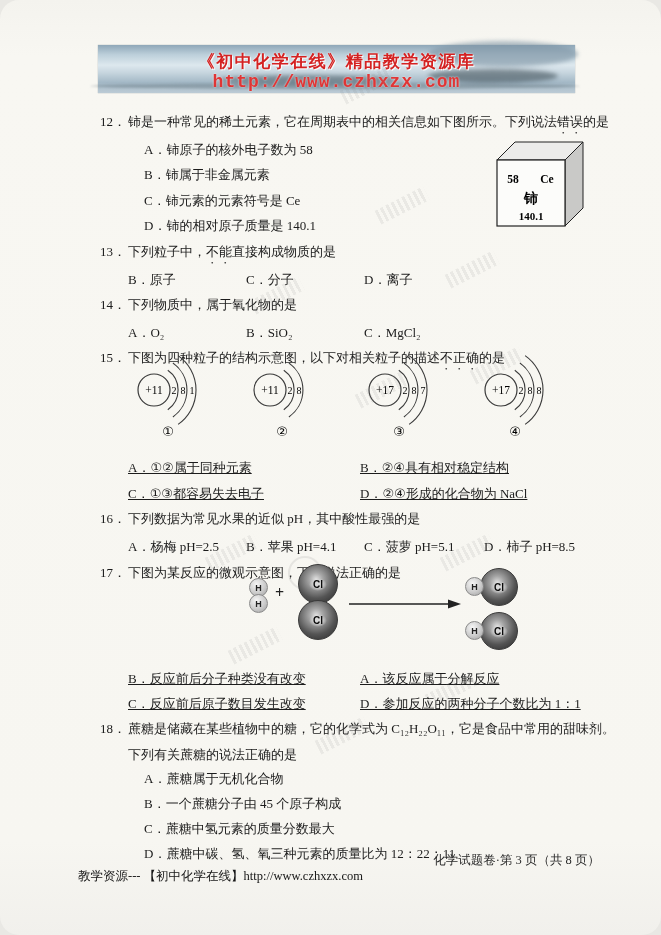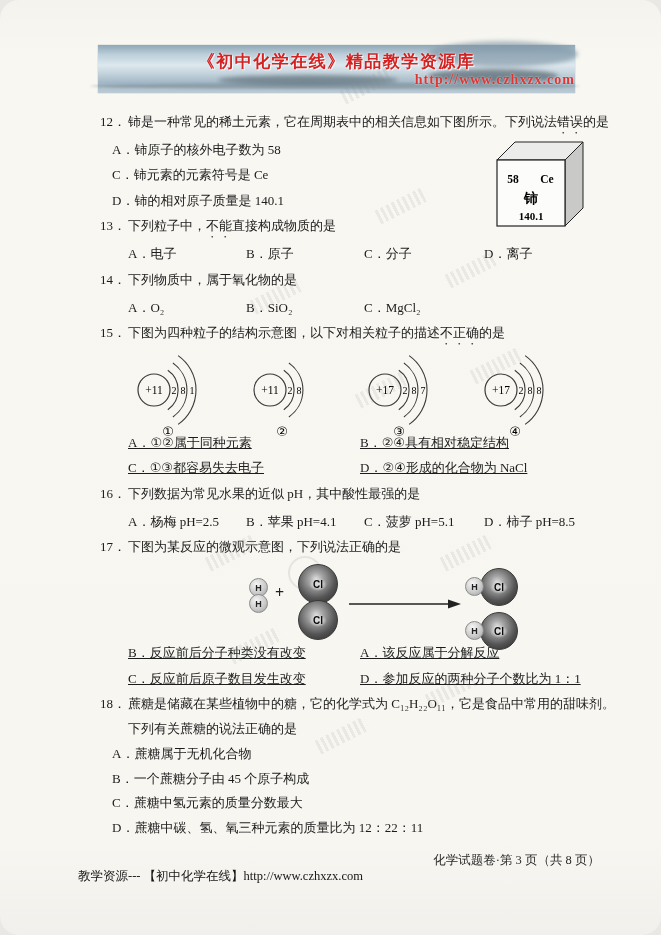--- a/index.html
+++ b/index.html
@@ -18,35 +18,36 @@
     box-shadow:0 0 1px rgba(90,110,125,.6);
   }
   .smudge{position:absolute;border-radius:50%;filter:blur(2px);}
   .banner-title{
     position:absolute;top:5px;left:0;right:0;text-align:center;
     color:#d42222;font-weight:bold;font-size:17px;letter-spacing:1.5px;
     text-shadow:0 0 2px rgba(255,255,255,.95),1px 1px 0 rgba(255,255,255,.85);
     white-space:nowrap;
   }
   .banner-url{
-    position:absolute;top:27px;left:0;right:0;text-align:right;
-    color:#e03535;font-weight:bold;font-size:14px;letter-spacing:1px;
+    position:absolute;top:27px;left:0;right:0;text-align:center;
+    color:#e03535;font-weight:bold;font-size:18px;letter-spacing:1px;
     text-shadow:0 0 2px rgba(255,255,255,.8);
+    font-family:Liberation Mono, monospace;
   }
   
   .content{position:absolute;left:100px;top:109px;width:502px;font-size:13px;}
   .row{line-height:25.4px;white-space:nowrap;}
   .stem{display:flex;}
   .qno{flex:0 0 28px;}
   .qtext{flex:1;}
   .em{
     text-emphasis:filled dot #333;-webkit-text-emphasis:filled dot #333;
     text-emphasis-position:under right;-webkit-text-emphasis-position:under right;
   }
-  .opts-col{margin-left:12px;}
+  .opts-col{margin-left:44px;}
   .grid4{display:grid;grid-template-columns:118px 118px 120px 1fr;margin-left:28px;}
   .grid2{display:grid;grid-template-columns:232px 1fr;margin-left:28px;text-decoration:underline;}
   .indent{margin-left:28px;}
   .tight{line-height:24.8px;}
   
   .cube{position:absolute;left:495px;top:138px;}
   
   .particles{position:absolute;left:128px;top:352px;width:447px;height:86px;
     display:flex;justify-content:space-between;}
   .particles svg{display:block;}
@@ -98,30 +99,30 @@
   </svg>
 
   <div class="content">
 
     <div class="row stem">
       <span class="qno">12．</span>
       <span class="qtext"><span>铈是一种常见的稀土元素，它在周期表中的相关信息如下图所示。下列说法</span><span class="em">错误</span><span>的是</span></span>
     </div>
     <div class="opts-col">
       <div class="row">A．铈原子的核外电子数为 58</div>
+      <div class="row">B．铈属于非金属元素</div>
       <div class="row">C．铈元素的元素符号是 Ce</div>
       <div class="row">D．铈的相对原子质量是 140.1</div>
     </div>
 
     <div class="row stem">
       <span class="qno">13．</span>
       <span class="qtext"><span>下列粒子中，</span><span class="em">不能</span><span>直接构成物质的是</span></span>
     </div>
     <div class="grid4">
-      <div class="row">A．电子</div>
       <div class="row">B．原子</div>
       <div class="row">C．分子</div>
       <div class="row">D．离子</div>
     </div>
 
     <div class="row stem">
       <span class="qno">14．</span>
       <span class="qtext"><span>下列物质中，属于氧化物的是</span><span class="em"></span><span></span></span>
     </div>
     <div class="grid4">

